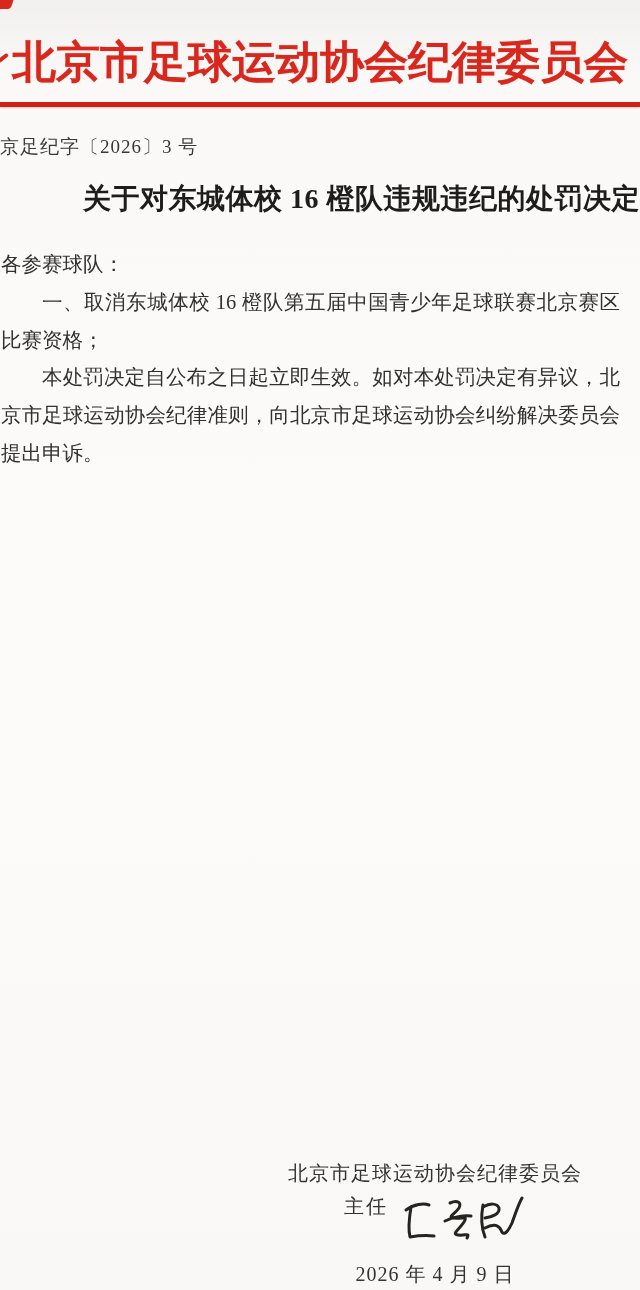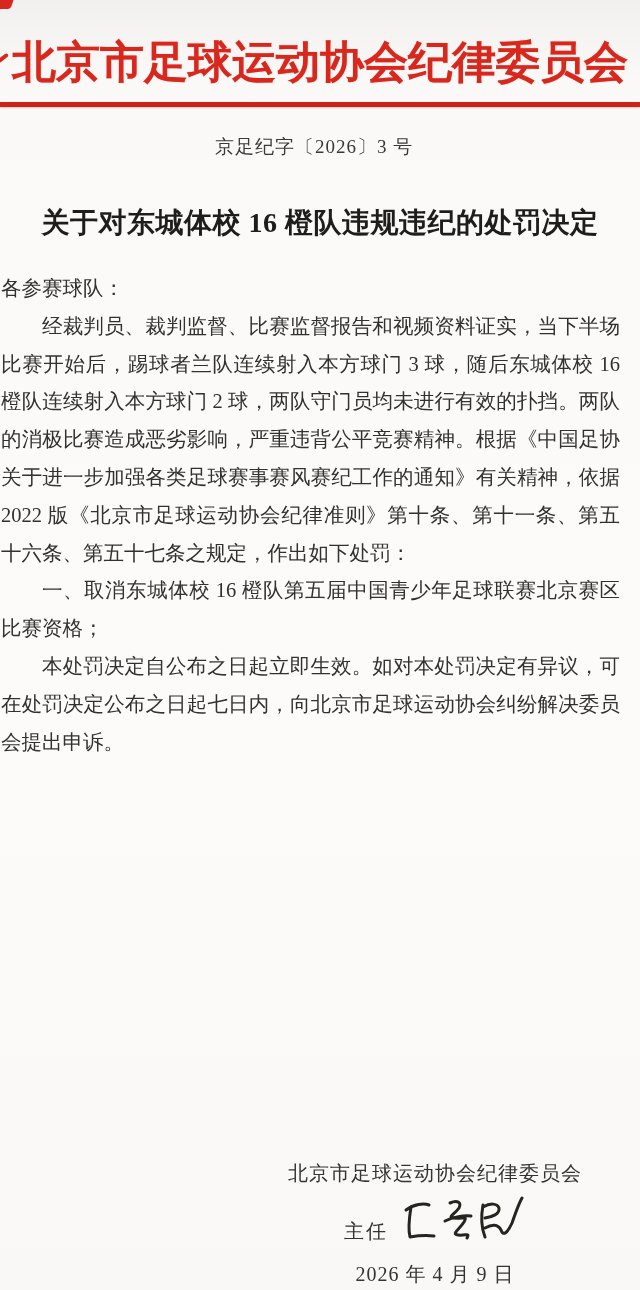--- a/index.html
+++ b/index.html
@@ -48,28 +48,28 @@
   .red-rule {
     width: 640px;
     height: 5px;
     background: #cd2218;
     border: none;
     box-shadow: 0 1px 2px rgba(205,34,24,.25);
   }
   .doc-number {
     margin-top: 27px;
     padding-right: 12px;
-    text-align: center;
+    text-align: left;
     font-size: 19px;
     color: #3a3936;
     letter-spacing: 1px;
   }
   .doc-title {
-    margin-top: 44px;
-    text-align: center;
+    margin-top: 20px;
+    text-align: right;
     font-size: 28px;
     font-weight: bold;
     color: #1e1d1b;
     letter-spacing: 0.5px;
     white-space: nowrap;
   }
 
   .body-text {
     margin: 28px 20px 0 1px;
     font-size: 20.5px;
@@ -92,21 +92,21 @@
     text-align: center;
   }
   .sig-org {
     font-size: 20px;
     letter-spacing: 1px;
     color: #343331;
   }
   .sig-row {
     margin-top: 6px;
     display: flex;
-    align-items: flex-end;
+    align-items: flex-start;
     justify-content: center;
     gap: 10px;
     height: 52px;
   }
   .sig-role { font-size: 20px; color: #343331; letter-spacing: 2px; }
   .sig-svg { display: block; }
   .sig-name-hidden {
     position: absolute;
     width: 1px; height: 1px;
     overflow: hidden;
@@ -131,23 +131,22 @@
   <div class="doc-header">北京市足球运动协会纪律委员会</div>
 
   <hr class="red-rule">
 
   <div class="doc-number">京足纪字〔2026〕3 号</div>
 
   <div class="doc-title">关于对东城体校 16 橙队违规违纪的处罚决定</div>
 
   <div class="body-text">
     <p class="salutation">各参赛球队：</p>
-    <p>经裁判员、裁判监督、比赛监督报告和视频资料证实，当下半场比赛开始后，踢球者兰队连续射入本方球门 3 球，随后东城体校 16 橙队连续射入本方球门 2 球，两队守门员均未进行有效的扑挡。两队的消极比赛造成恶劣影响，严重违背公平竞赛精神。根据《中国足协关于进一步加强各类足球赛事赛风赛纪工作的通知》有关精神，依据 2022 版《北京市足球运动协会纪律准则》第十条、第十一条、第五十六条、第五十七条之规定，作出如下处罚：</p>
     <p>一、取消东城体校 16 橙队第五届中国青少年足球联赛北京赛区比赛资格；</p>
-    <p>本处罚决定自公布之日起立即生效。如对本处罚决定有异议，可在处罚决定公布之日起七日内，向北京市足球运动协会纠纷解决委员会提出申诉。</p>
+    <p>本处罚决定自公布之日起立即生效。如对本处罚决定有异议，北京市足球运动协会纪律准则，向北京市足球运动协会纠纷解决委员会提出申诉。</p>
   </div>
 
   <div class="signature-block">
     <div class="signature-inner">
       <div class="sig-org">北京市足球运动协会纪律委员会</div>
       <div class="sig-row">
         <span class="sig-role">主任</span>
 
         <svg class="sig-svg" width="128" height="52" viewBox="0 0 128 52" fill="none">
           <g stroke="#26241f" stroke-width="3" stroke-linecap="round" stroke-linejoin="round">

